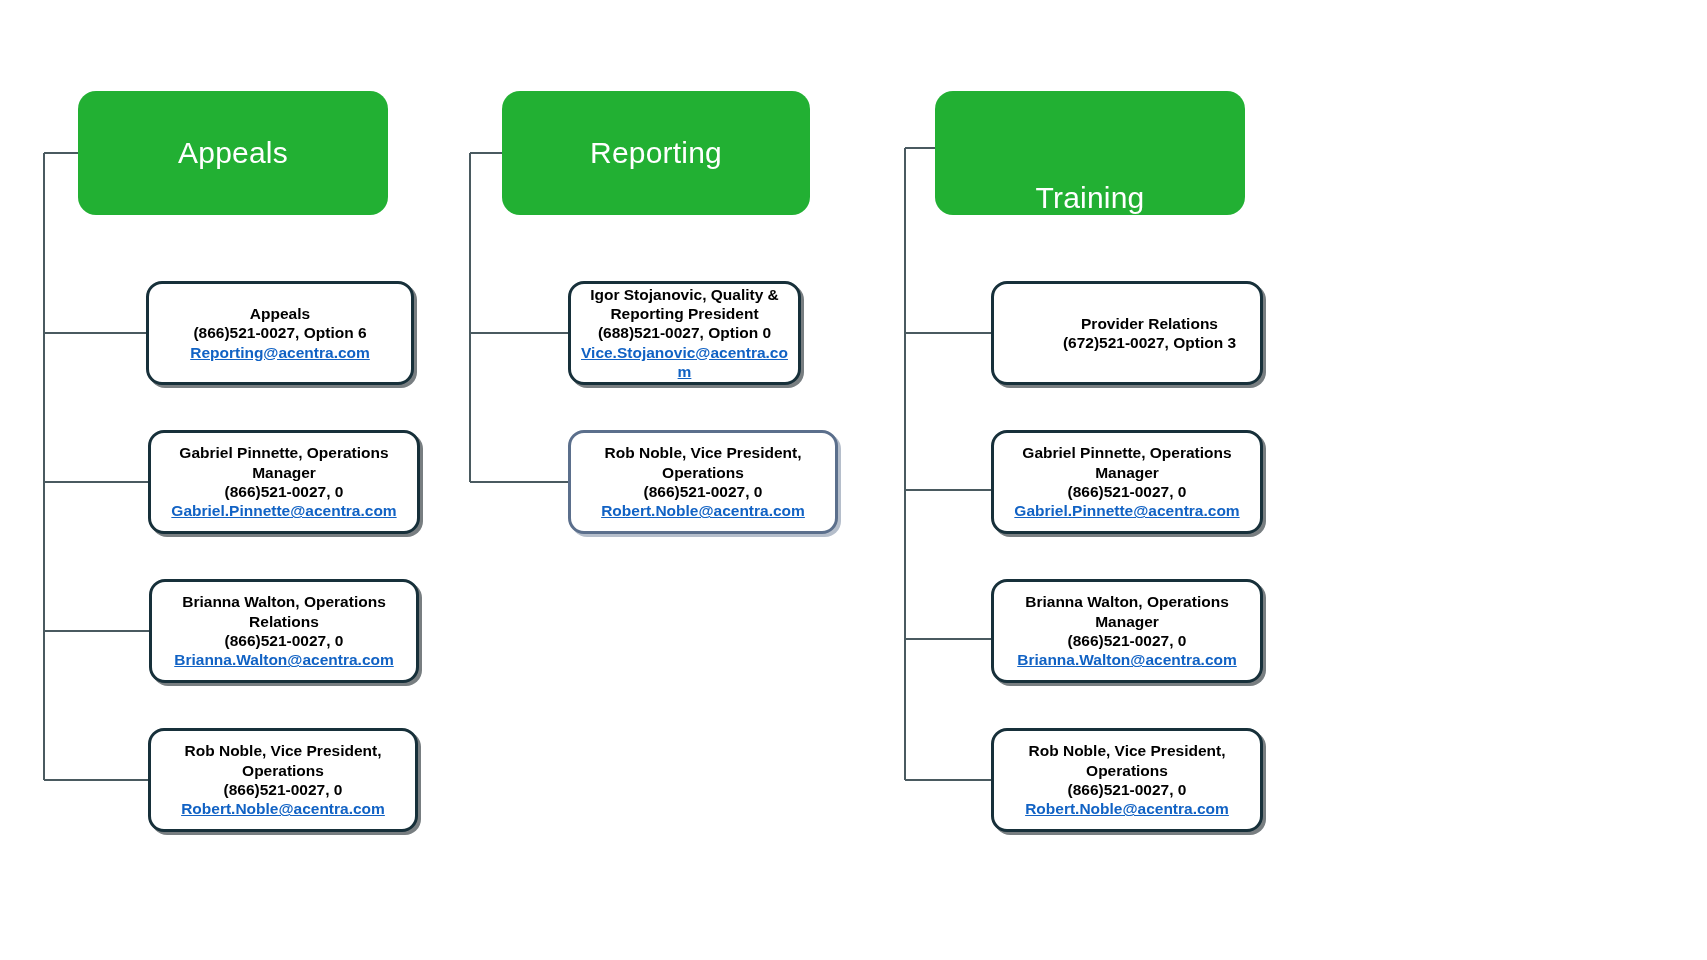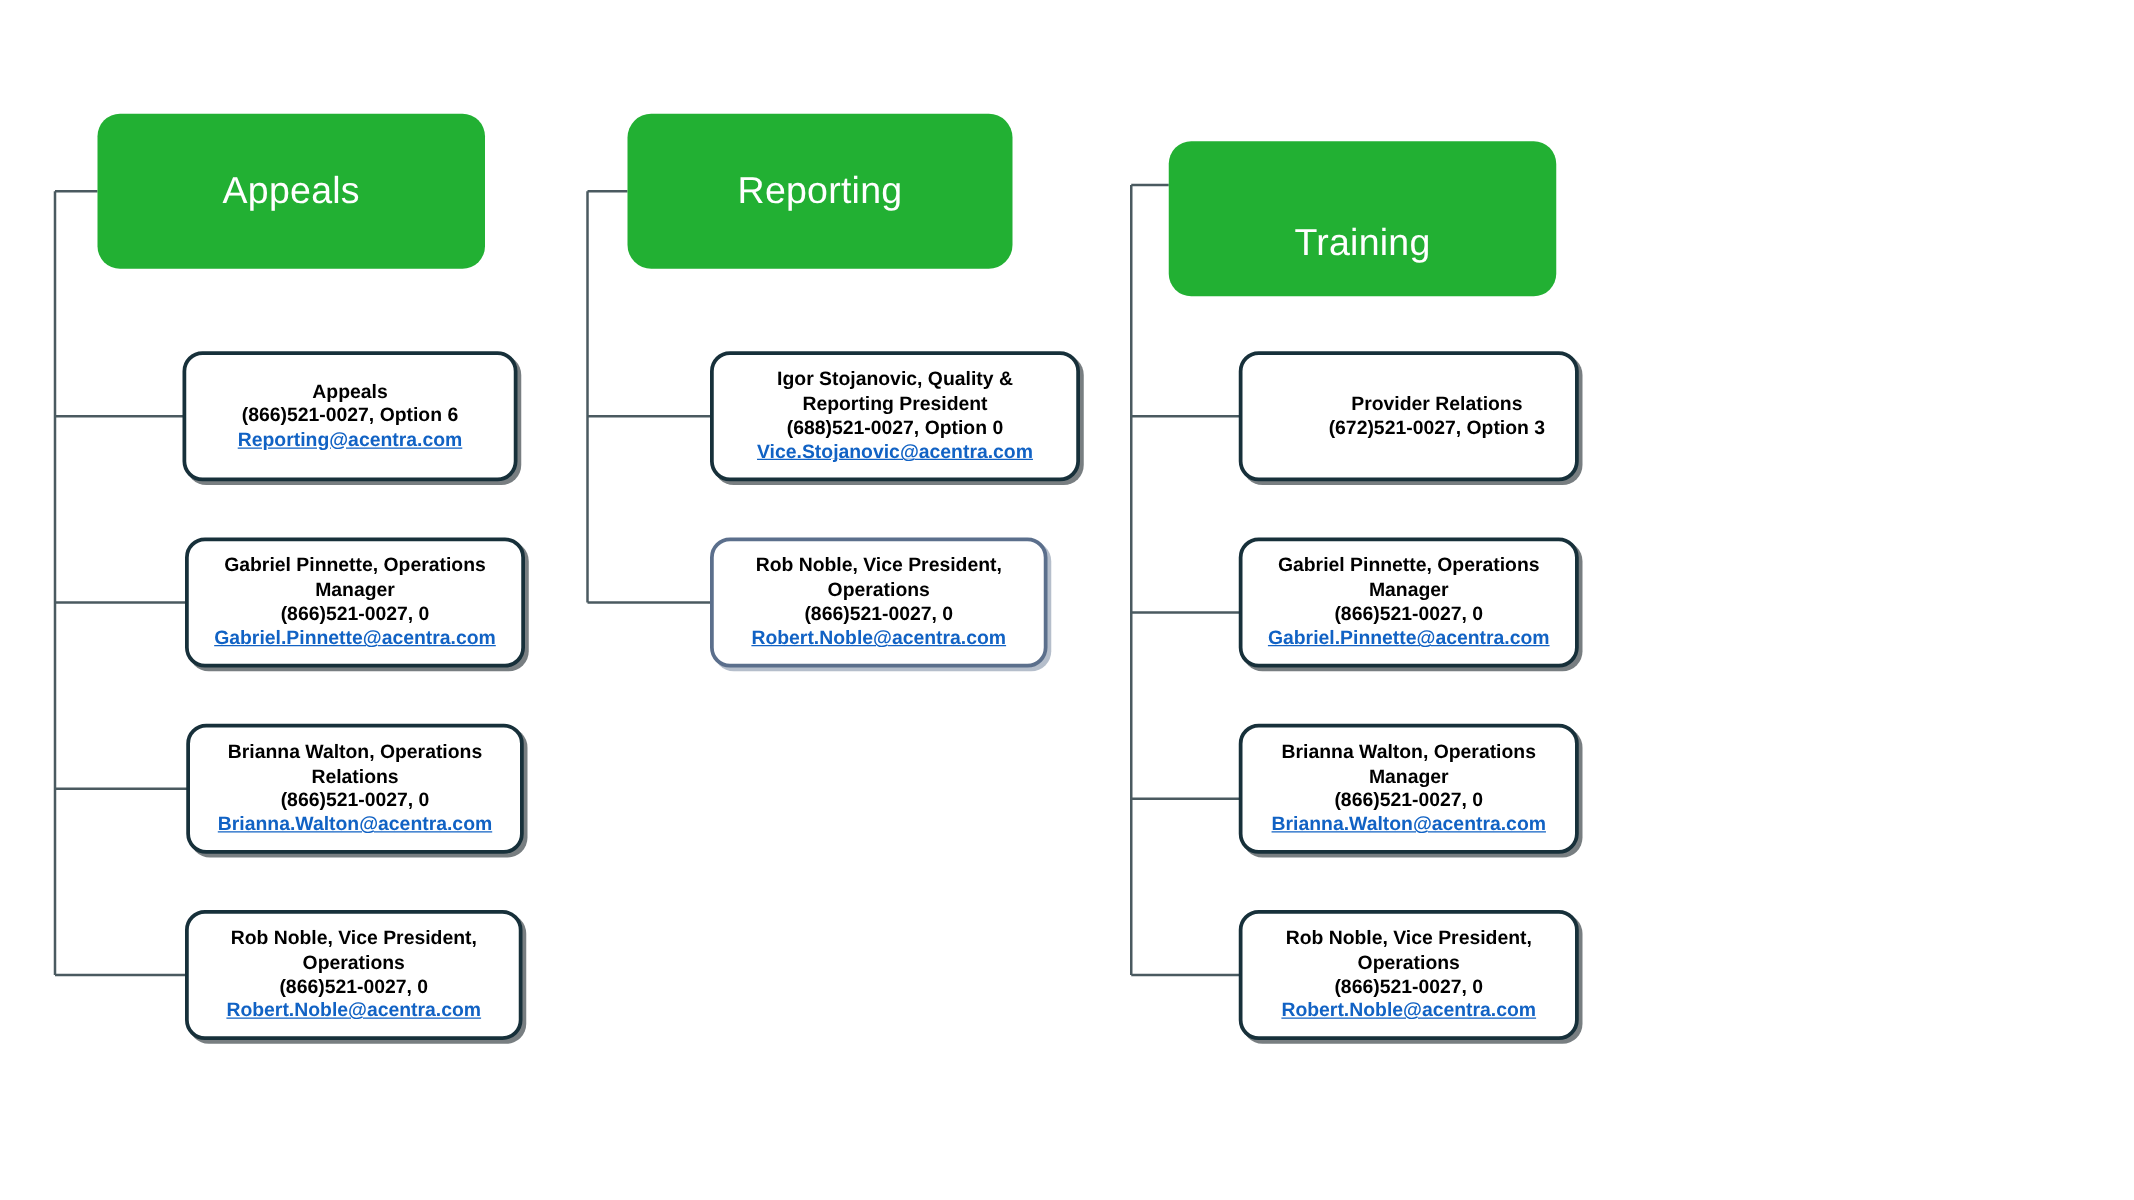--- a/index.html
+++ b/index.html
@@ -120,43 +120,43 @@
 
   <div class="card" style="left:148px;top:728px;width:270px;height:104px;">
     <div class="card-inner">
       <span class="card-line">Rob Noble, Vice President,</span>
       <span class="card-line">Operations</span>
       <span class="card-line">(866)521-0027, 0</span>
       <span class="card-email">Robert.Noble@acentra.com</span>
     </div>
   </div>
 
-  <div class="header-pill" style="left:502px;top:91px;width:308px;height:124px;background:#22b033;border-radius:19px;">
+  <div class="header-pill" style="left:502px;top:91px;width:308px;height:124px;background:#22b033;">
     <span>Reporting</span>
   </div>
 
-  <div class="card" style="left:568px;top:281px;width:296px;height:104px;">
+  <div class="card" style="left:568px;top:281px;width:233px;height:104px;">
     <div class="card-inner">
       <span class="card-line">Igor Stojanovic, Quality &amp;</span>
       <span class="card-line">Reporting President</span>
       <span class="card-line">(688)521-0027, Option 0</span>
       <span class="card-email">Vice.Stojanovic@acentra.com</span>
     </div>
   </div>
 
   <div class="card selected" style="left:568px;top:430px;width:270px;height:104px;">
     <div class="card-inner">
       <span class="card-line">Rob Noble, Vice President,</span>
       <span class="card-line">Operations</span>
       <span class="card-line">(866)521-0027, 0</span>
       <span class="card-email">Robert.Noble@acentra.com</span>
     </div>
   </div>
 
-  <div class="header-pill" style="left:935px;top:91px;width:310px;height:124px;background:#22b033;align-items:center;padding-top:40px;margin-top:22px;">
+  <div class="header-pill" style="left:935px;top:91px;width:310px;height:124px;background:#22b033;align-items:flex-end;padding-top:40px;">
     <span>Training</span>
   </div>
 
   <div class="card" style="left:991px;top:281px;width:272px;height:104px;padding-left:45px;">
     <div class="card-inner">
       <span class="card-line">Provider Relations</span>
       <span class="card-line">(672)521-0027, Option 3</span>
     </div>
   </div>
 

